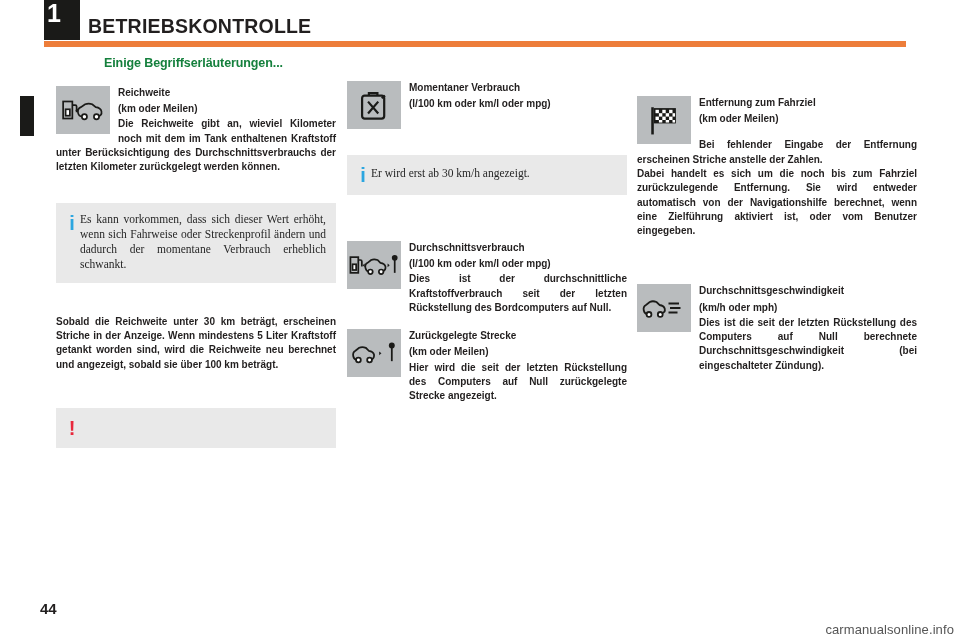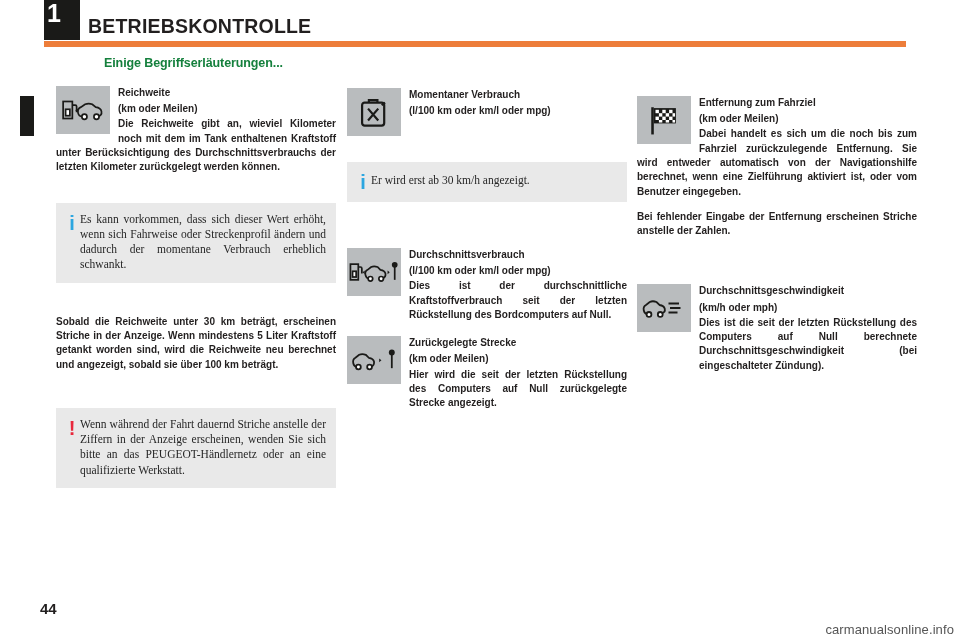--- a/index.html
+++ b/index.html
@@ -160,25 +160,24 @@
 
     <div class="callout" style="margin-top:28px;">
       <div class="marker info">i</div>
       <div class="body">Es kann vorkommen, dass sich dieser Wert erhöht, wenn sich Fahrweise oder Streckenprofil ändern und dadurch der momentane Verbrauch erheblich schwankt.</div>
     </div>
 
     <div class="para" style="margin-top:32px;">Sobald die Reichweite unter 30 km beträgt, erscheinen Striche in der Anzeige. Wenn mindestens 5 Liter Kraftstoff getankt worden sind, wird die Reichweite neu berechnet und angezeigt, sobald sie über 100 km beträgt.</div>
 
     <div class="callout" style="margin-top:36px;">
       <div class="marker warn">!</div>
-      <div class="body">Wenn während der Fahrt dauernd Striche anstelle der Ziffern in der Anzeige erscheinen, wenden Sie sich bitte an das PEUGEOT-Händlernetz oder an eine qualifizierte Werkstatt.</div>
     </div>
   </div>
 
-  <div class="col col-2" style="top:88px;">
+  <div class="col col-2" style="top:81px;">
 
     <div class="entry clearfix">
       <div class="entry-icon">
         <svg width="30" height="34" viewBox="0 0 34 40">
           <g fill="none" stroke="#1a1a18" stroke-width="2.6">
             <path d="M6 9 h20 a3 3 0 0 1 3 3 v21 a3 3 0 0 1 -3 3 h-20 a3 3 0 0 1 -3 -3 v-21 a3 3 0 0 1 3 -3 z"></path>
             <path d="M11 9 v-3 h10 v3"></path>
             <path d="M26 12 l4 -3"></path>
             <path d="M10 16 l12 14 M22 16 l-12 14"></path>
           </g>
@@ -266,22 +265,22 @@
               <rect x="22" y="20" width="4" height="3"></rect>
               <rect x="30" y="20" width="3" height="3"></rect>
             </g>
           </g>
         </svg>
       </div>
       <div class="entry-body">
         <div class="entry-heading">Entfernung zum Fahrziel</div>
         <div class="entry-sub">(km oder Meilen)</div>
       </div>
+      <div class="entry-text" style="margin-top:11px;">Bei fehlender Eingabe der Entfernung erscheinen Striche anstelle der Zahlen.</div>
       <div class="entry-text">Dabei handelt es sich um die noch bis zum Fahrziel zurückzulegende Entfernung. Sie wird entweder automatisch von der Navigationshilfe berechnet, wenn eine Zielführung aktiviert ist, oder vom Benutzer eingegeben.</div>
-      <div class="entry-text" style="margin-top:11px;">Bei fehlender Eingabe der Entfernung erscheinen Striche anstelle der Zahlen.</div>
     </div>
 
     <div class="entry clearfix" style="margin-top:46px;">
       <div class="entry-icon">
         <svg width="46" height="24" viewBox="0 0 60 32">
           <g fill="none" stroke="#1a1a18" stroke-width="2.4">
             <path d="M8 24 q-4 0 -5 -5 q-1 -5 3 -7 l5 -4 q4 -2 9 0 l4 4 q6 1 7 5 q1 5 -4 6"></path>
             <circle cx="10" cy="24.5" r="3.2" fill="#fff"></circle>
             <circle cx="25" cy="24.5" r="3.2" fill="#fff"></circle>
             <path d="M36 10 h14 M38 16 h14 M36 22 h12" stroke-width="2.6"></path>

